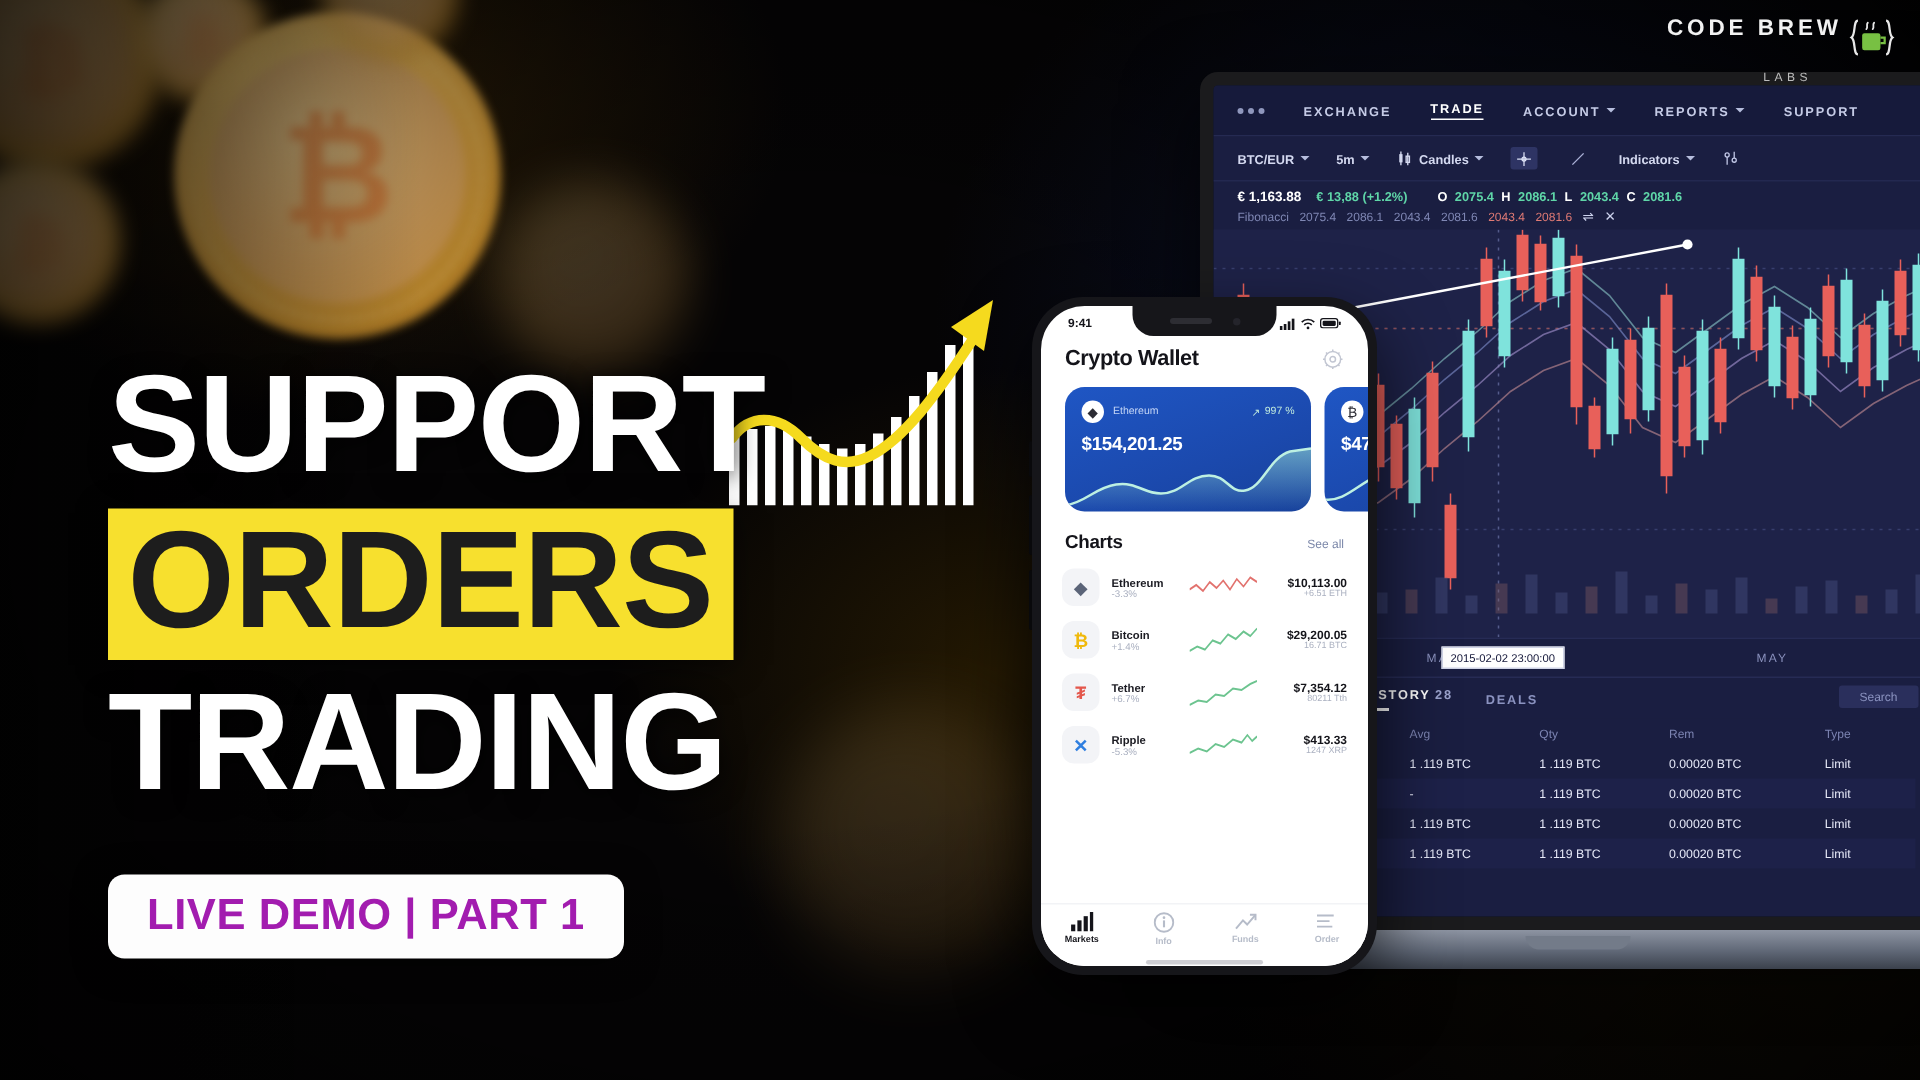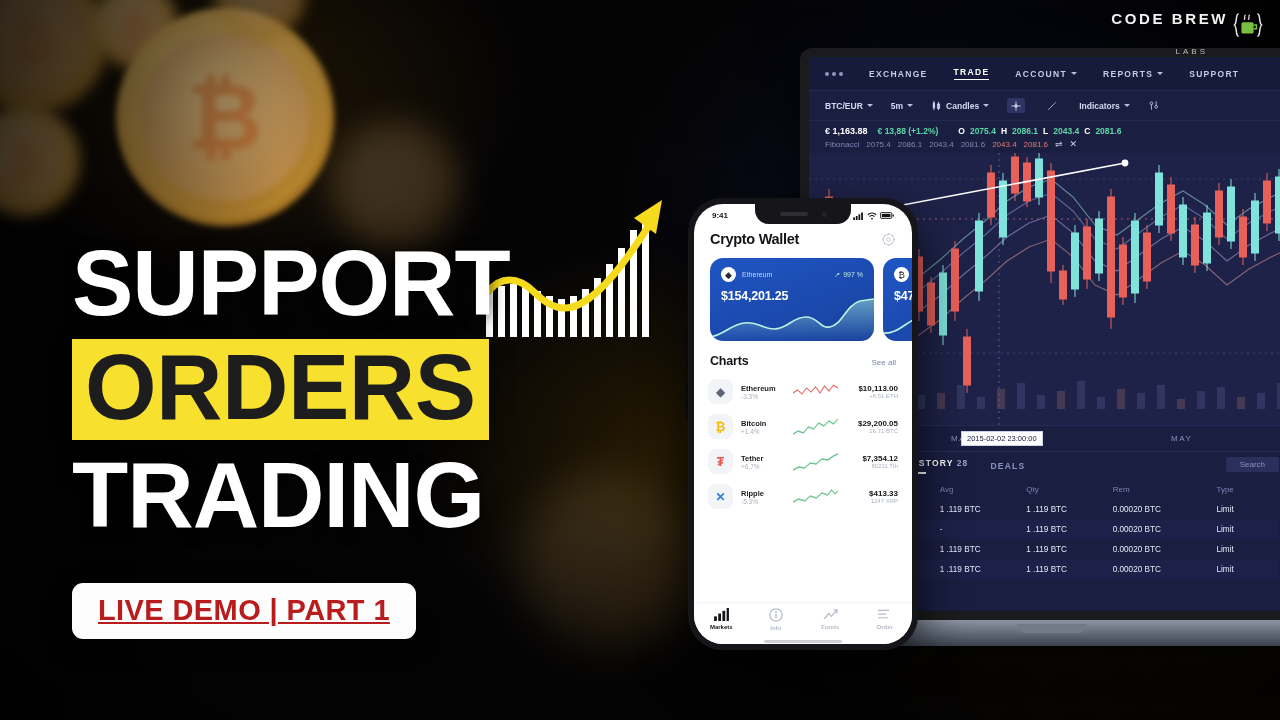--- a/index.html
+++ b/index.html
@@ -43,21 +43,21 @@
   .hl-platform { color: #ffffff; font-size: 92px; margin-top: 10px; letter-spacing: -1px;
     text-shadow: 0 3px 16px rgba(0,0,0,.75); }
 
   
   .growth { position: absolute; left: 484px; top: 192px; width: 200px; height: 145px; z-index: 11; }
 
   
   .badge { position: absolute; left: 72px; top: 583px; z-index: 13;
     background: #fdfdfd; border-radius: 11px; padding: 11px 26px 12px 26px;
     box-shadow: 0 4px 22px rgba(0,0,0,.55); }
-  .badge-text { color: #b91c1c; font-size: 29px; font-weight: 700; letter-spacing: .4px; white-space: nowrap; text-decoration: underline; }
+  .badge-text { color: #a21caf; font-size: 29px; font-weight: 700; letter-spacing: .4px; white-space: nowrap; }
 
   
   .logo { position: absolute; right: 16px; top: 10px; z-index: 14;
     display: flex; gap: 4px; }
   .logo-words { display: flex; flex-direction: column; align-items: flex-end; }
   .logo-main { color: #f2f2f2; font-size: 15px; letter-spacing: 2.6px; font-weight: 600; white-space: nowrap; }
   .logo-sub { color: #bdbdbd; font-size: 8px; letter-spacing: 3px; margin-top: 20px; margin-right: 20px; }
 
   
   .laptop { position: absolute; left: 800px; top: 48px; width: 520px; height: 600px; z-index: 5; }

